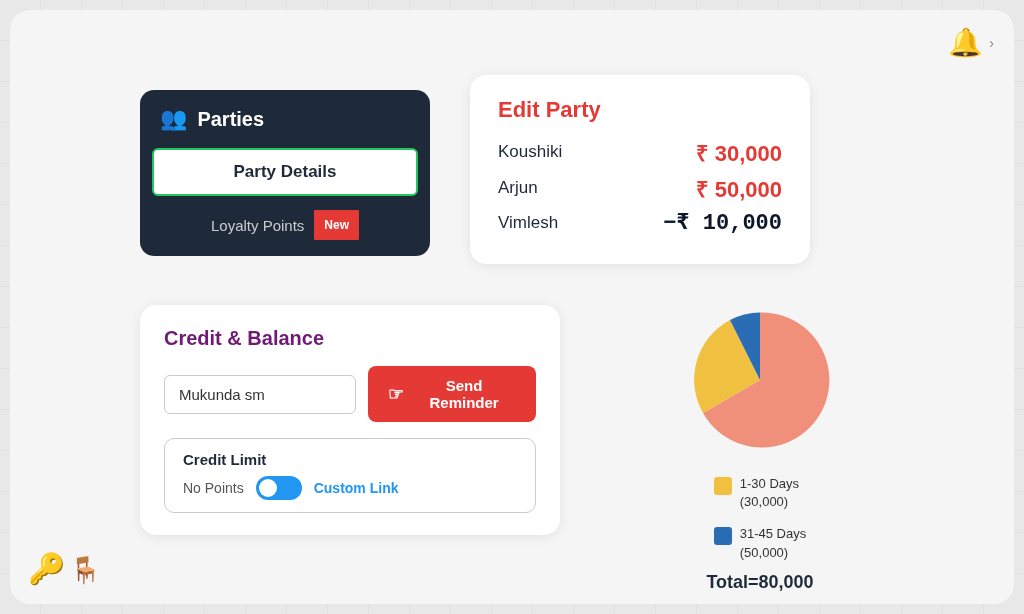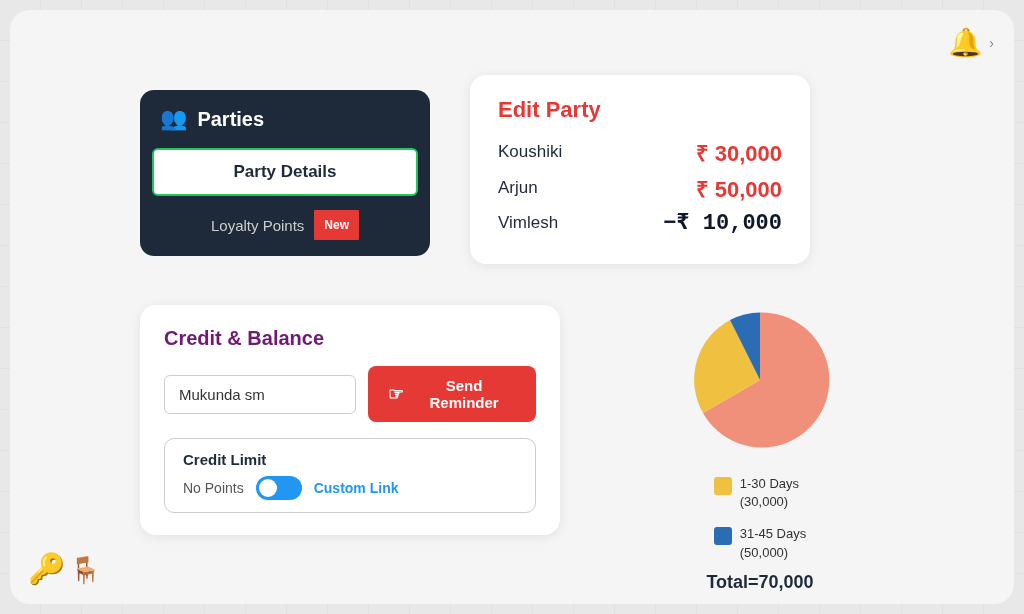--- a/index.html
+++ b/index.html
@@ -393,21 +393,21 @@
         <div class="legend-item">
           <div class="legend-color" style="background:#f0c040;"></div>
           <div class="legend-text">1-30 Days<br>(30,000)</div>
         </div>
         <div class="legend-item">
           <div class="legend-color" style="background:#2a6db5;"></div>
           <div class="legend-text">31-45 Days<br>(50,000)</div>
         </div>
       </div>
     </div>
-    <div class="chart-total">Total=70,000</div>
+    <div class="chart-total">Total=80,000</div>
   </div>
 
   <div class="bottom-left-icons">
     <span>🔑</span>
     <span class="chair-icon">🪑</span>
   </div>
 
 </div>
 
 </body></html>

